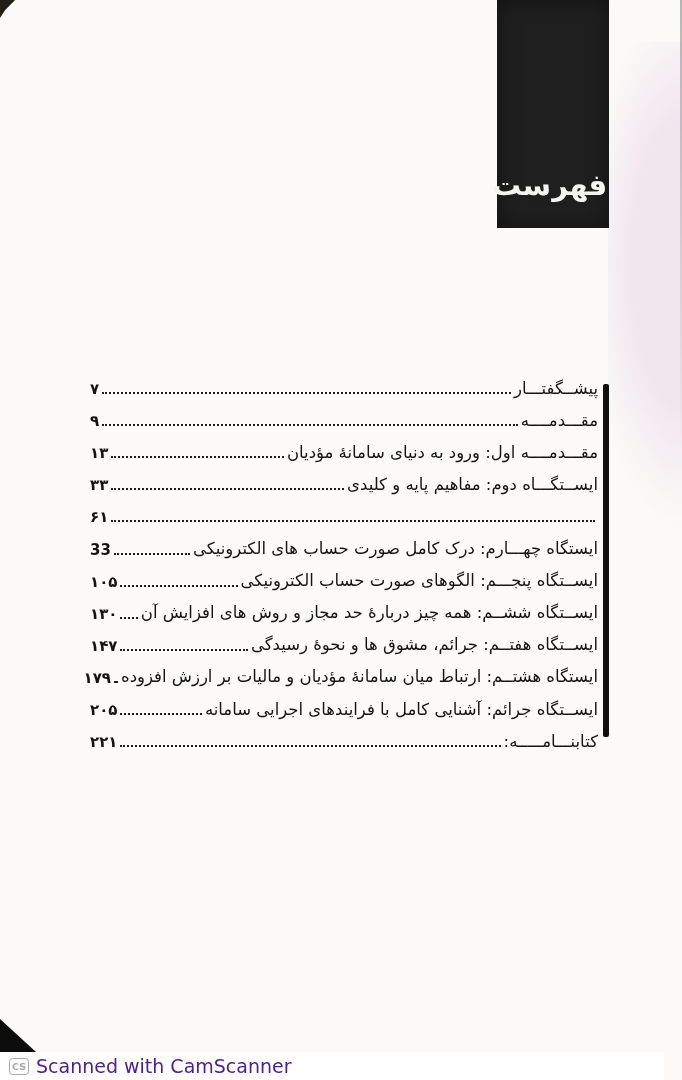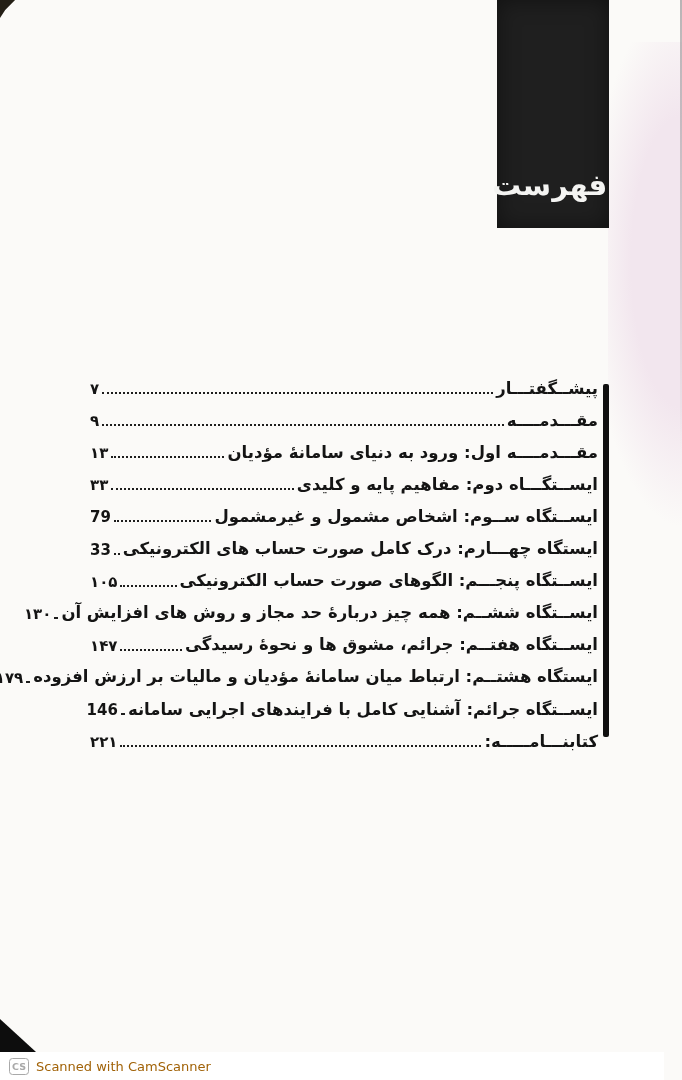--- a/index.html
+++ b/index.html
@@ -57,21 +57,21 @@
     direction:rtl;
     color:#161616;
   }
   .toc-row {
     display:flex;
     align-items:flex-end;
     height:32.1px;
     direction:rtl;
   }
   .toc-title {
-    font-weight:bold;
+    font-weight:normal;
     font-size:16.5px;
     line-height:1;
     letter-spacing:-0.3px;
     white-space:nowrap;
     padding-bottom:7px;
     color:#141414;
     margin-top:8px;
   }
   .toc-dots {
     flex:1 1 auto;
@@ -113,22 +113,22 @@
   .cs-badge {
     width:18px; height:15px;
     border:1.6px solid #a9a9a9;
     border-radius:3.5px;
     color:#a9a9a9;
     font-size:9.5px; font-weight:bold;
     display:flex; align-items:center; justify-content:center;
     flex:0 0 auto;
   }
   .scanner-text {
-    color:#a16207;
-    font-size:13px;
+    color:#4c1d95;
+    font-size:19px;
   }
 </style>
 </head>
 <body>
 
 <div class="page">
 
   <div class="mark-tl"></div>
   <div class="page-curl"></div>
   <div class="edge-line"></div>
@@ -152,23 +152,22 @@
       <span class="toc-title">مقـــدمــــه اول: ورود به دنیای سامانهٔ مؤدیان</span>
       <span class="toc-dots"></span>
       <span class="toc-page">۱۳</span>
     </div>
     <div class="toc-row">
       <span class="toc-title">ایســتگـــاه دوم: مفاهیم پایه و کلیدی</span>
       <span class="toc-dots"></span>
       <span class="toc-page">۳۳</span>
     </div>
     <div class="toc-row">
-      <span class="toc-title">ایســتگاه ســوم: اشخاص مشمول و غیرمشمول</span>
-      <span class="toc-dots"></span>
-      <span class="toc-page">79</span>
+      <span class="toc-dots"></span>
+      <span class="toc-page">۶۱</span>
     </div>
     <div class="toc-row">
       <span class="toc-title">ایستگاه چهـــارم: درک کامل صورت حساب های الکترونیکی</span>
       <span class="toc-dots"></span>
       <span class="toc-page">33</span>
     </div>
     <div class="toc-row">
       <span class="toc-title">ایســتگاه پنجـــم: الگوهای صورت حساب الکترونیکی</span>
       <span class="toc-dots"></span>
       <span class="toc-page">۱۰۵</span>
@@ -184,21 +183,21 @@
       <span class="toc-page">۱۴۷</span>
     </div>
     <div class="toc-row">
       <span class="toc-title">ایستگاه هشتــم: ارتباط میان سامانهٔ مؤدیان و مالیات بر ارزش افزوده</span>
       <span class="toc-dots"></span>
       <span class="toc-page">۱۷۹</span>
     </div>
     <div class="toc-row">
       <span class="toc-title">ایســتگاه جرائم: آشنایی کامل با فرایندهای اجرایی سامانه</span>
       <span class="toc-dots"></span>
-      <span class="toc-page">146</span>
+      <span class="toc-page">۲۰۵</span>
     </div>
     <div class="toc-row">
       <span class="toc-title">کتابنـــامـــــه:</span>
       <span class="toc-dots"></span>
       <span class="toc-page">۲۲۱</span>
     </div>
   </div>
 
   <div class="toc-bar"></div>
 

